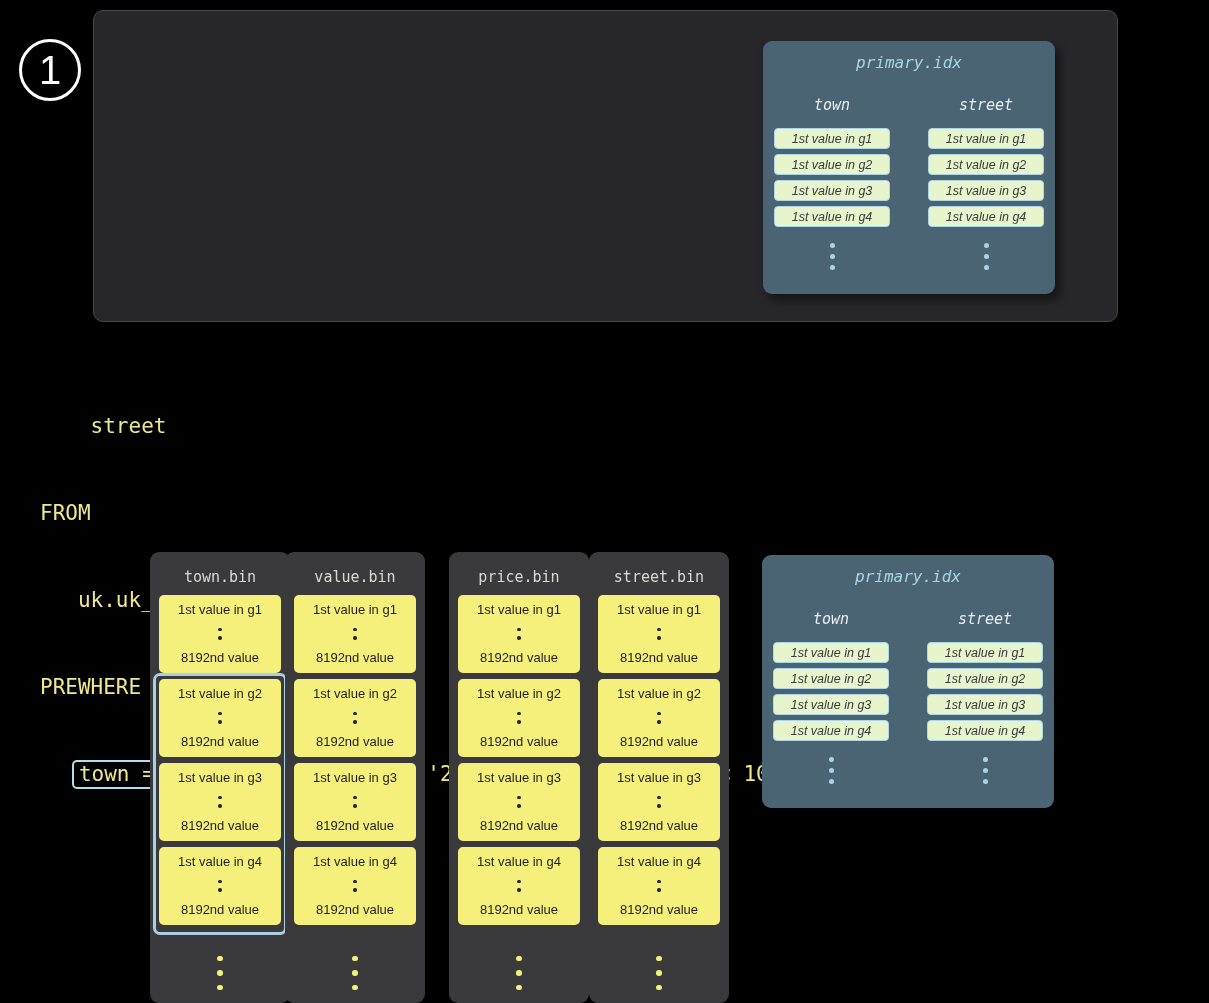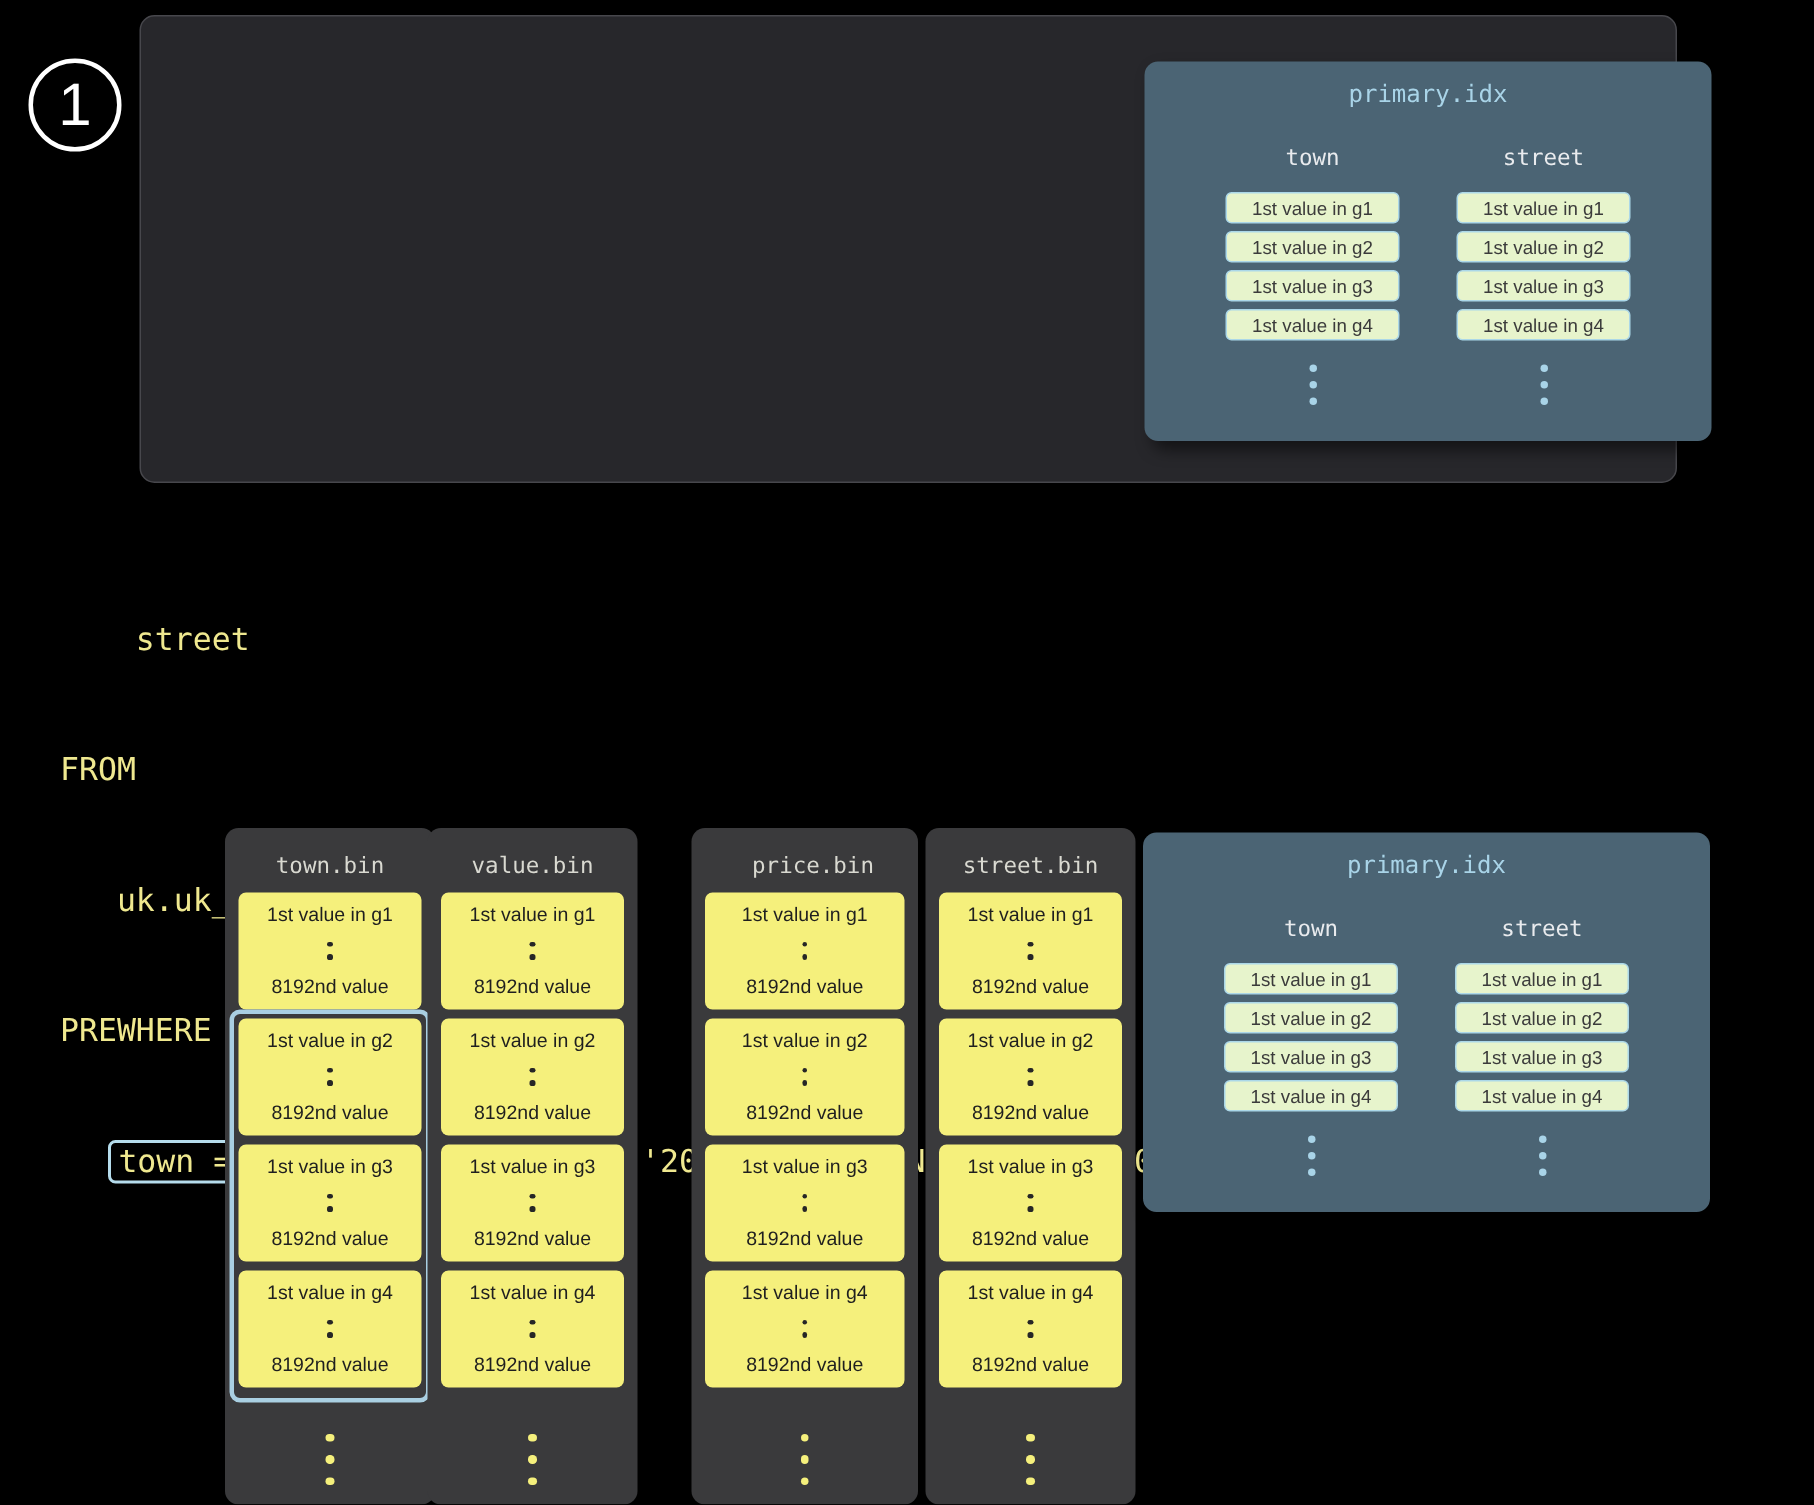--- a/index.html
+++ b/index.html
@@ -31,25 +31,26 @@
     box-shadow: 3px 4px 8px rgba(0,0,0,.5);
   }
   .main-memory-label {
     position: absolute; left: 24px; top: 16px;
     font-size: 26px; color: #86868e; letter-spacing: .3px;
   }
 
   
   .idx-panel {
     position: absolute;
-    width: 378px; height: 253px;
+    width: 292px; height: 253px;
     background: var(--slate-panel, #4b6474);
     border-radius: 9px;
     box-shadow: 5px 6px 10px rgba(0,0,0,.5);
     font-family: "DejaVu Sans Mono", monospace;
+    font-style: italic;
   }
   .memory-idx { left: 669px; top: 30px; }
   .disk-idx  { left: 762px; top: 555px; }
   .idx-title {
     text-align: center; padding-top: 12px;
     color: var(--light-blue, #a9d4e8); font-size: 16px;
   }
   .idx-columns { display: flex; justify-content: center; gap: 38px; margin-top: 24px; }
   .idx-col { width: 116px; display: flex; flex-direction: column; align-items: center; }
   .idx-header { color: #e9ebee; font-size: 15px; margin-bottom: 14px; }
@@ -82,21 +83,21 @@
     line-height: 25px;
   }
 
   
   .bin-panel {
     position: absolute; top: 552px;
     width: 140px; height: 451px;
     background: var(--bin-panel-bg, #3a3a3c);
     border-radius: 9px;
   }
-  .bin-0 { left: 133px; margin-left: 17px; } .bin-1 { left: 285px; } .bin-2 { left: 461px; padding-left: 11px; } .bin-3 { left: 617px; }
+  .bin-0 { left: 133px; margin-left: 17px; } .bin-1 { left: 285px; } .bin-2 { left: 449px; } .bin-3 { left: 589px; }
   .bin-title {
     text-align: center; padding-top: 16px;
     font-family: "DejaVu Sans Mono", monospace;
     font-size: 15px; color: #d9d9d1;
   }
   .granules {
     position: absolute; top: 43px; left: 9px; right: 9px;
     display: flex; flex-direction: column; gap: 6px;
   }
   .granule {

